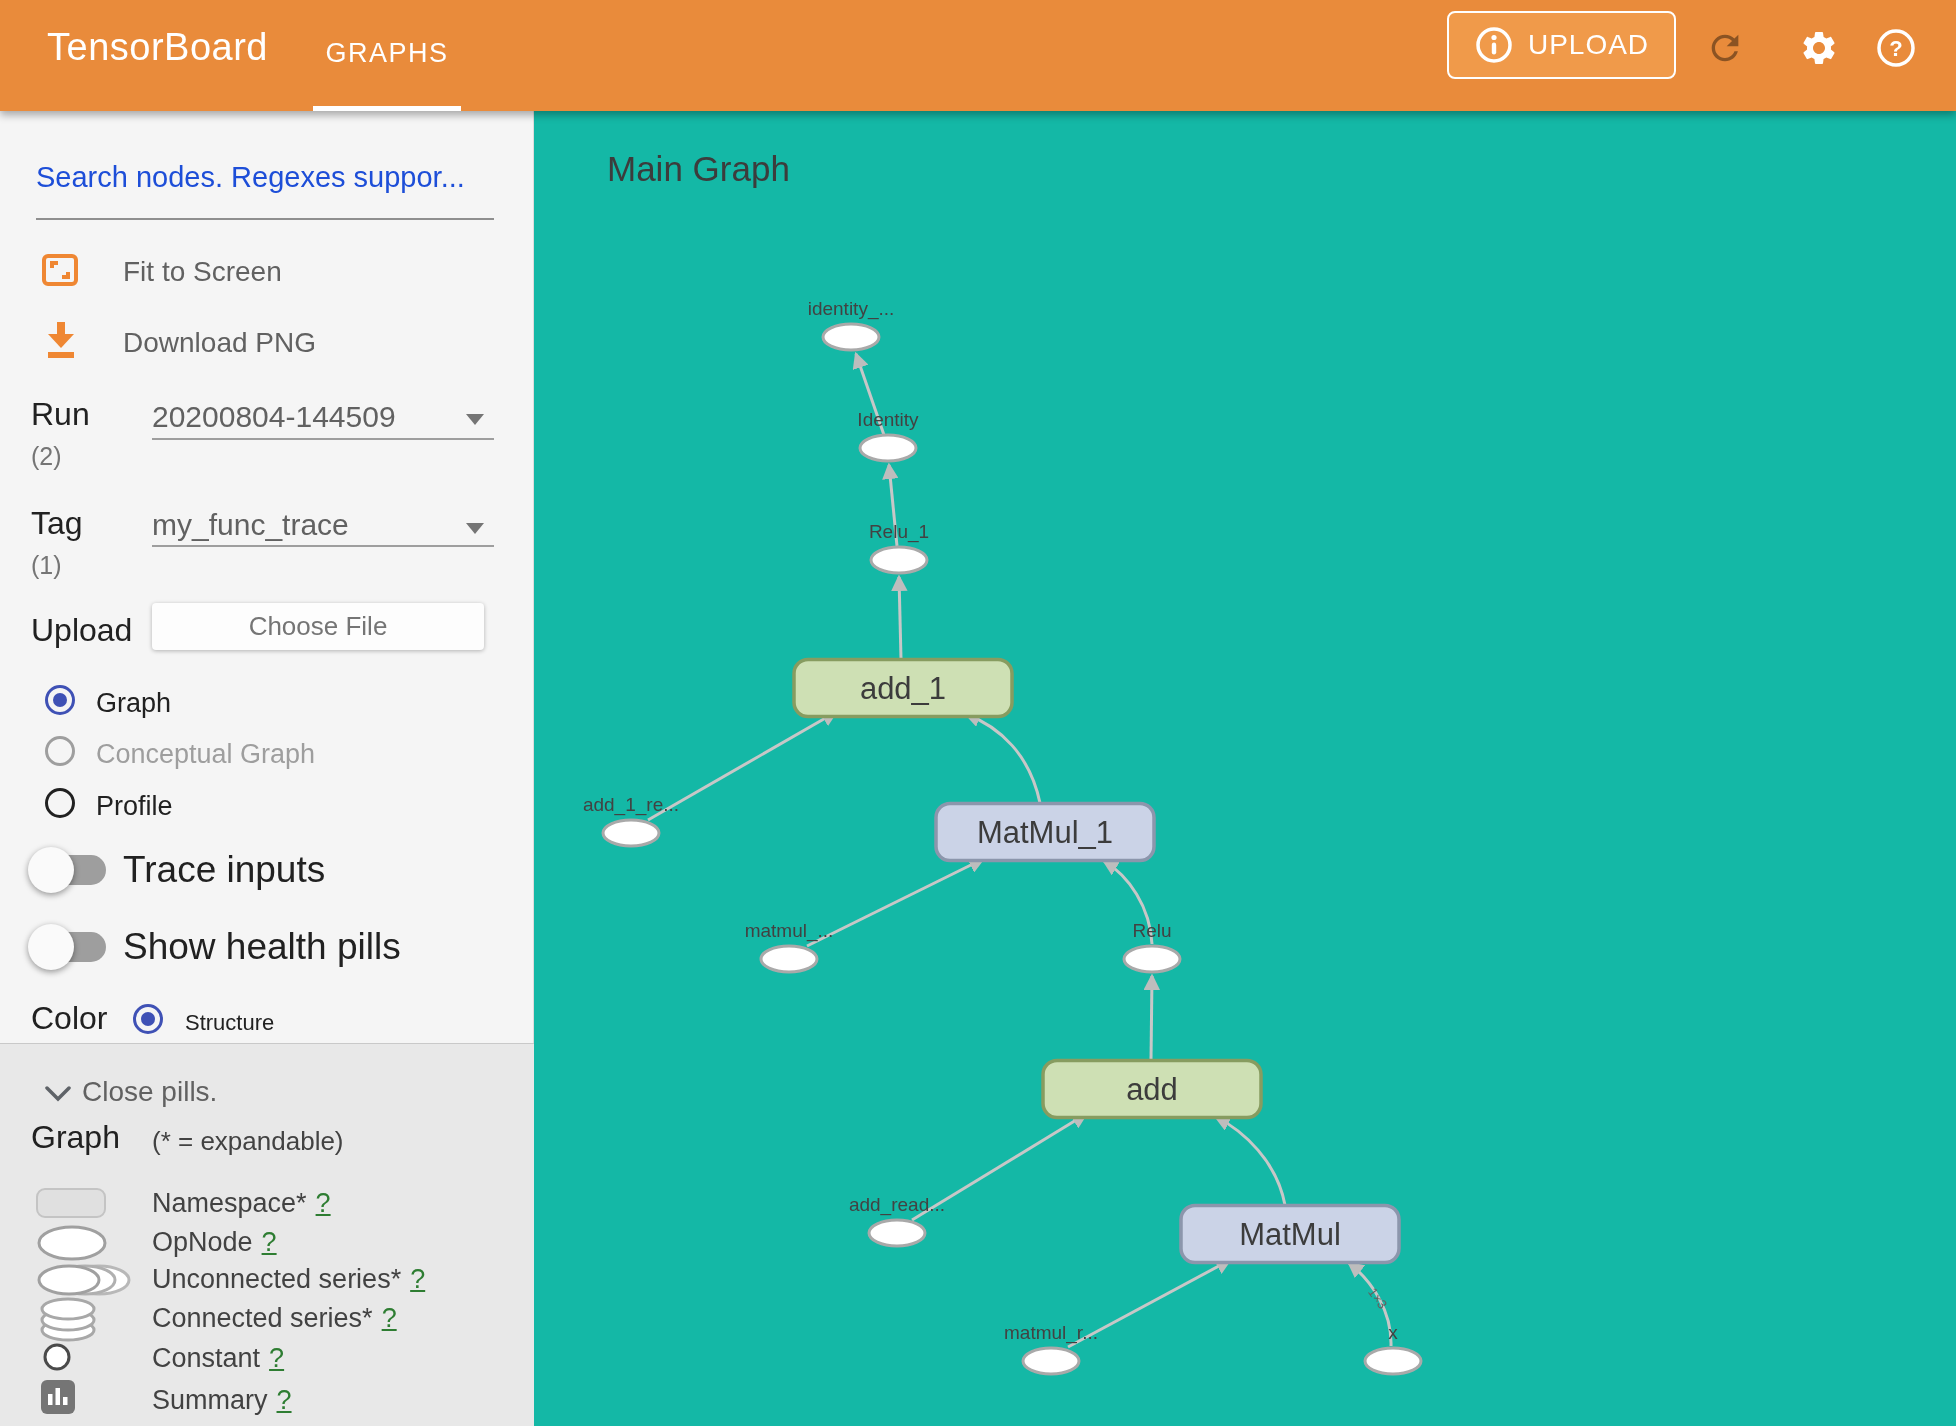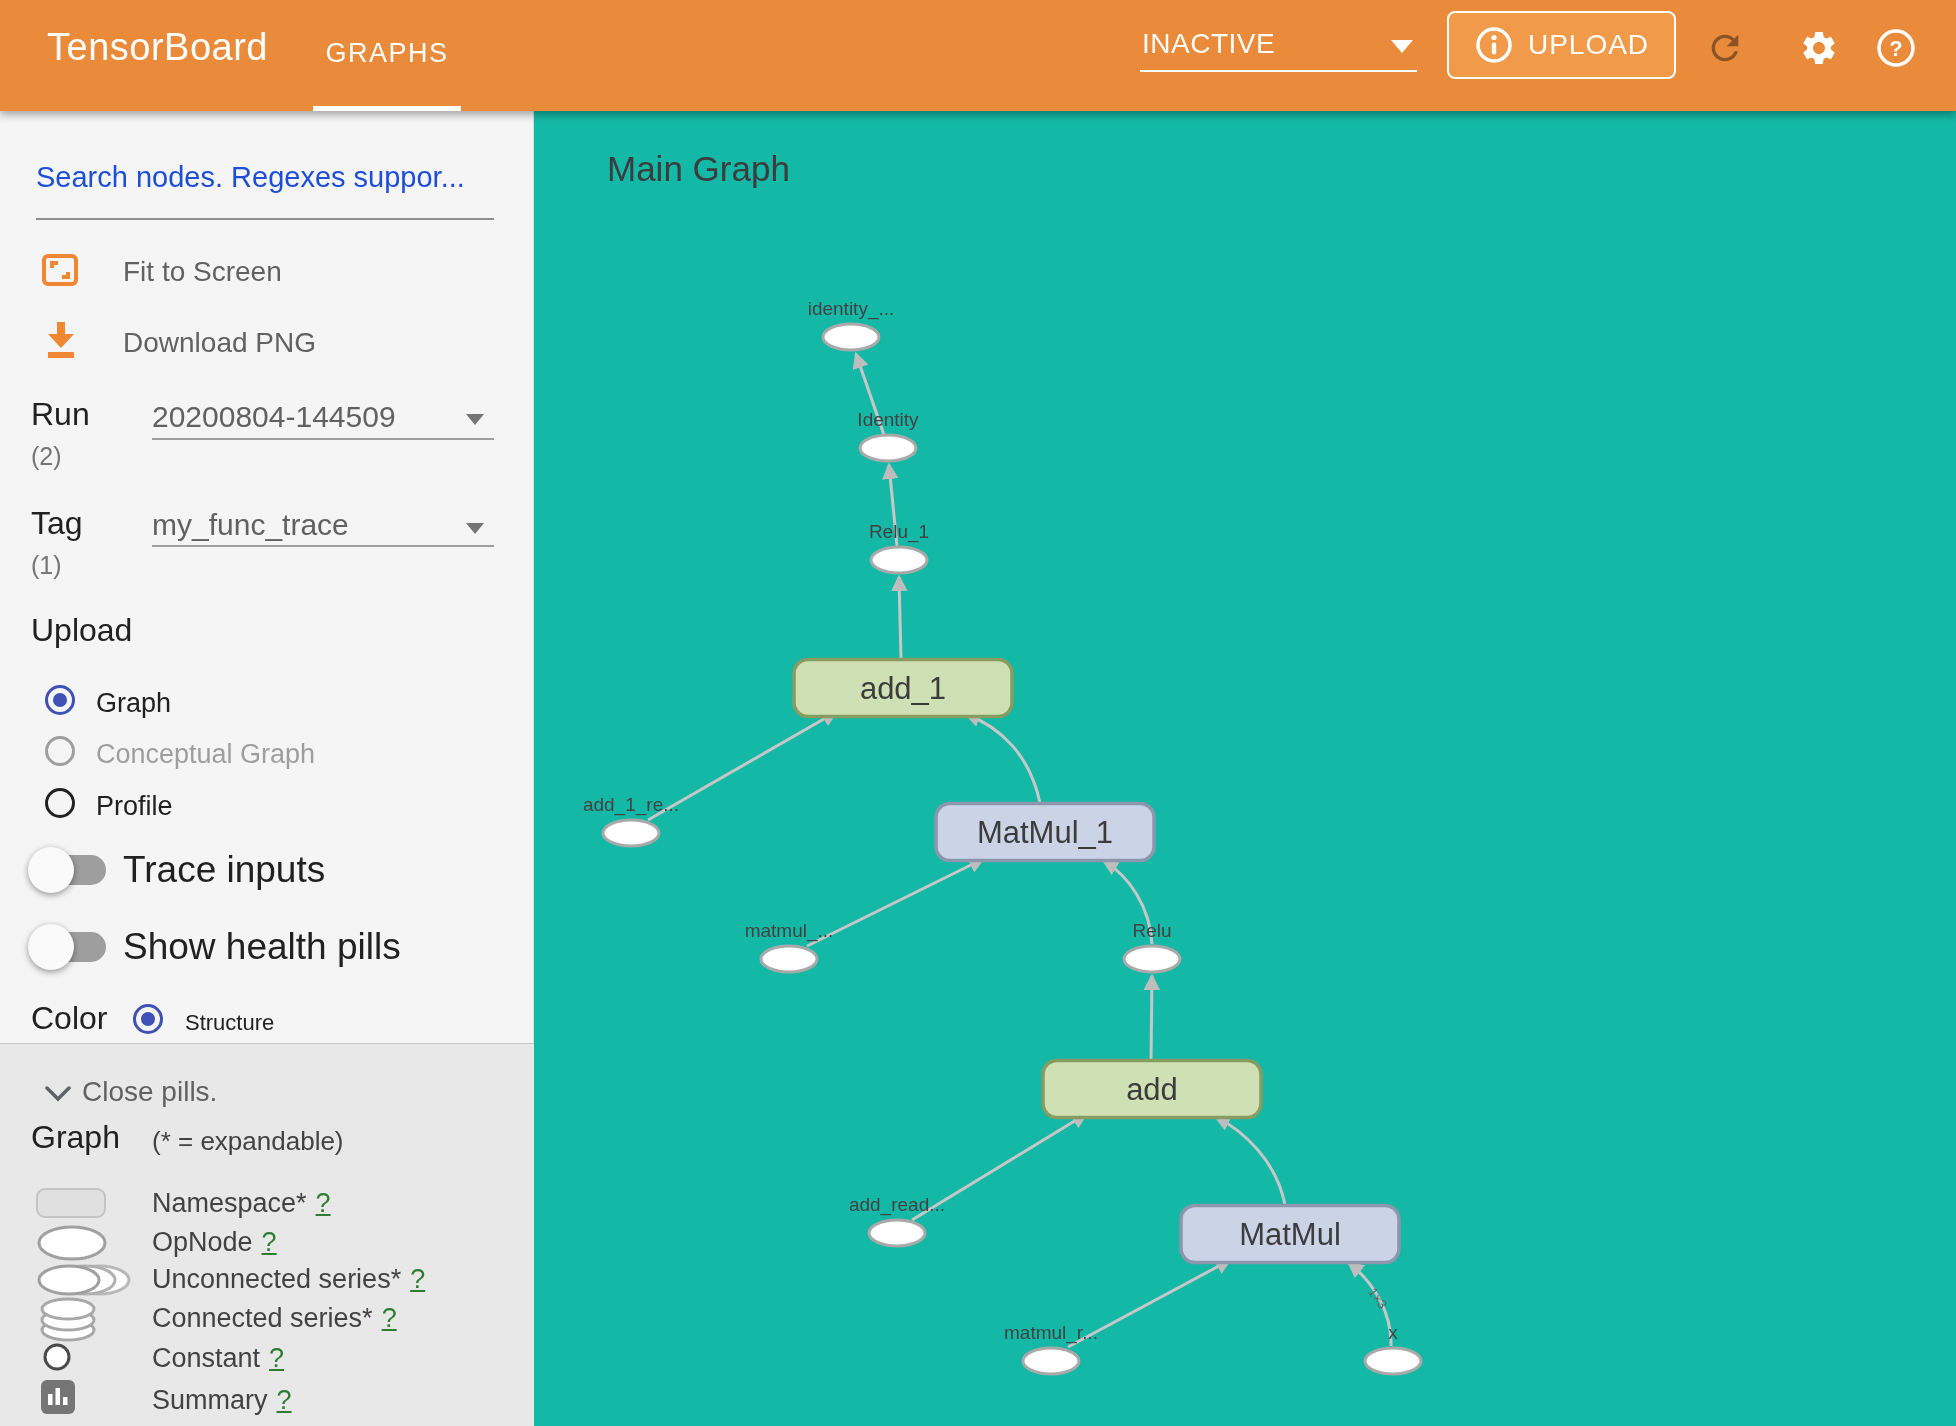--- a/index.html
+++ b/index.html
@@ -65,24 +65,20 @@
 </head>
 <body>
 
 <div class="screen">
 
   <div class="header">
     <div class="logo">TensorBoard</div>
     <div class="tab">GRAPHS</div>
     <div class="tab-underline"></div>
 
-    <div class="status-select">
-      <div class="value">INACTIVE</div>
-      <div class="caret-down-white"></div>
-    </div>
 
     <div class="upload-btn">
       <svg width="40" height="40" viewBox="0 0 40 40">
         <circle cx="20" cy="20" r="16" fill="none" stroke="#fff" stroke-width="3.5"></circle>
         <circle cx="20" cy="12.5" r="2.6" fill="#fff"></circle>
         <rect x="17.8" y="17.5" width="4.4" height="12" rx="2.2" fill="#fff"></rect>
       </svg>
       <span>UPLOAD</span>
     </div>
 
@@ -122,20 +118,21 @@
     <div class="abs dd-caret" style="left:466px; top:303px"></div>
     <div class="abs dd-line" style="left:152px; top:327px; width:342px"></div>
 
     <div class="abs sec-label" style="left:31px; top:394px">Tag</div>
     <div class="abs sec-count" style="left:31px; top:440px">(1)</div>
     <div class="abs dd-value" style="left:152px; top:397px">my_func_trace</div>
     <div class="abs dd-caret" style="left:466px; top:412px"></div>
     <div class="abs dd-line" style="left:152px; top:434px; width:342px"></div>
 
     <div class="abs sec-label" style="left:31px; top:501px">Upload</div>
+    <div class="abs choose-file">Choose File</div>
 
     <div class="radio checked" style="left:45px; top:574px"></div>
     <div class="radio-label" style="left:96px; top:577px">Graph</div>
     <div class="radio" style="left:45px; top:625px"></div>
     <div class="radio-label muted" style="left:96px; top:628px">Conceptual Graph</div>
     <div class="radio dark" style="left:45px; top:677px"></div>
     <div class="radio-label" style="left:96px; top:680px">Profile</div>
 
     <div class="toggle-track" style="left:34px; top:744px">
       <div class="toggle-knob"></div>

